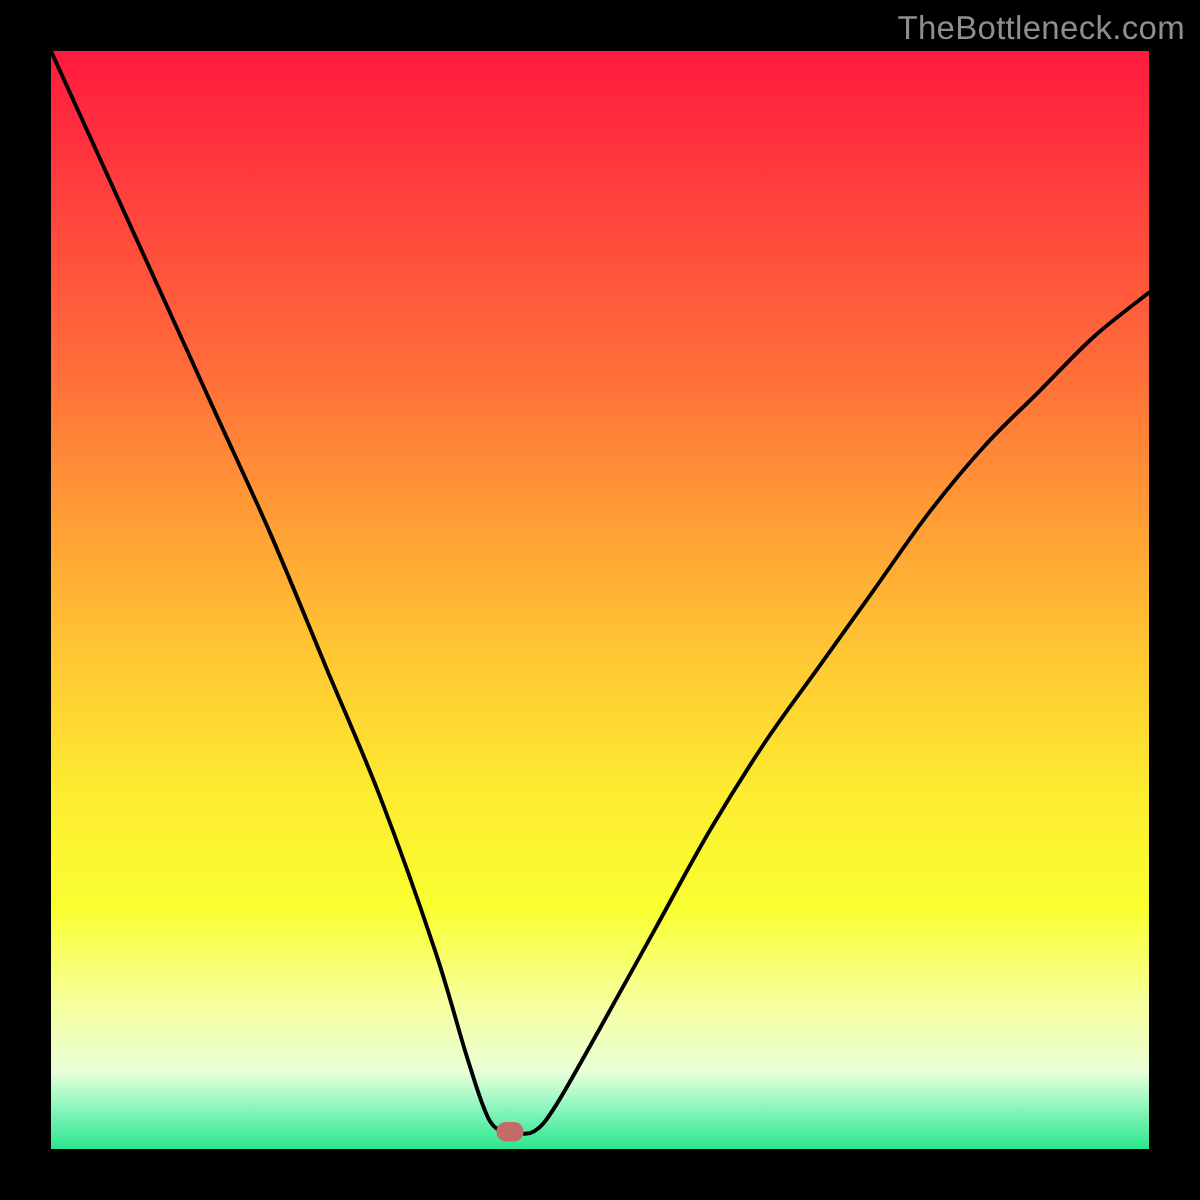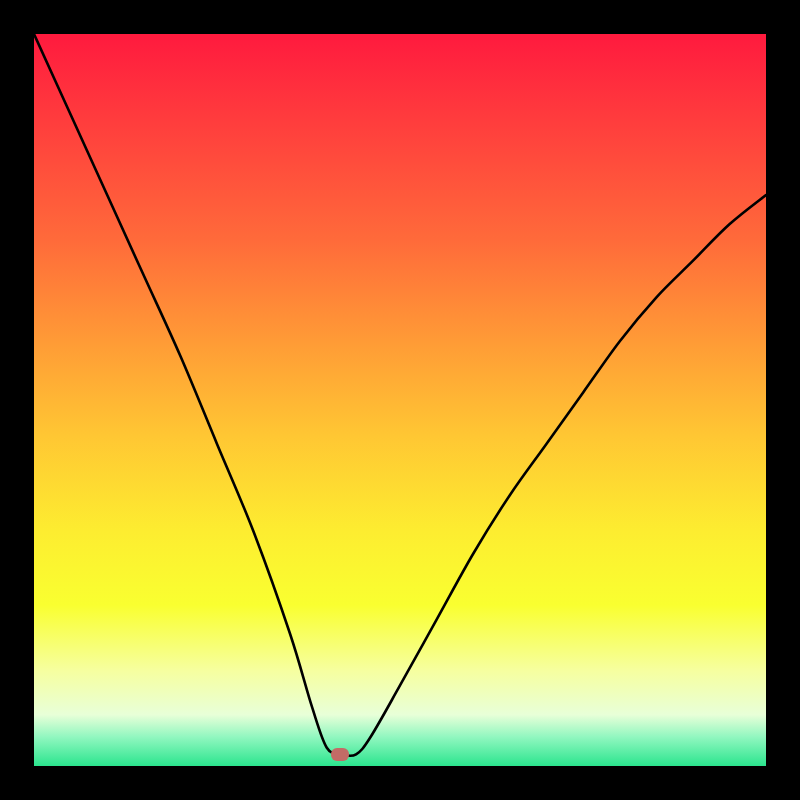--- a/index.html
+++ b/index.html
@@ -63,13 +63,14 @@
 </head>
 <body>
 
 <div class="container">
   <div class="plot-area">
     <svg class="curve-svg" viewBox="0 0 732 732" preserveAspectRatio="none">
       <path id="curve-path" fill="none" stroke="#000000" stroke-width="2.6" stroke-linecap="round" stroke-linejoin="round" d="M 0.00 0.00 C 6.10 13.42, 24.40 53.68, 36.60 80.52 C 48.80 107.36, 61.00 134.20, 73.20 161.04 C 85.40 187.88, 97.60 214.72, 109.80 241.56 C 122.00 268.40, 134.20 294.02, 146.40 322.08 C 158.60 350.14, 170.80 380.64, 183.00 409.92 C 195.20 439.20, 207.40 466.04, 219.60 497.76 C 231.80 529.48, 246.44 570.96, 256.20 600.24 C 265.96 629.52, 272.06 654.53, 278.16 673.44 C 284.26 692.35, 287.92 705.89, 292.80 713.70 C 297.68 721.51, 302.56 719.19, 307.44 720.29 C 312.32 721.39, 317.20 723.22, 322.08 720.29 C 326.96 717.36, 329.40 714.19, 336.72 702.72 C 344.04 691.25, 355.02 671.00, 366.00 651.48 C 376.98 631.96, 390.40 607.56, 402.60 585.60 C 414.80 563.64, 427.00 540.46, 439.20 519.72 C 451.40 498.98, 463.60 479.46, 475.80 461.16 C 488.00 442.86, 500.20 427.00, 512.40 409.92 C 524.60 392.84, 536.80 375.76, 549.00 358.68 C 561.20 341.60, 573.40 323.30, 585.60 307.44 C 597.80 291.58, 610.00 276.94, 622.20 263.52 C 634.40 250.10, 646.60 239.12, 658.80 226.92 C 671.00 214.72, 683.20 201.30, 695.40 190.32 C 707.60 179.34, 725.90 165.92, 732.00 161.04"></path>
     </svg>
     <div id="marker" class="marker" style="background: rgb(195, 107, 102); left: 296.976px; top: 713.556px;"></div>
   </div>
+  <div class="watermark">TheBottleneck.com</div>
 </div>
 
 </body></html>

